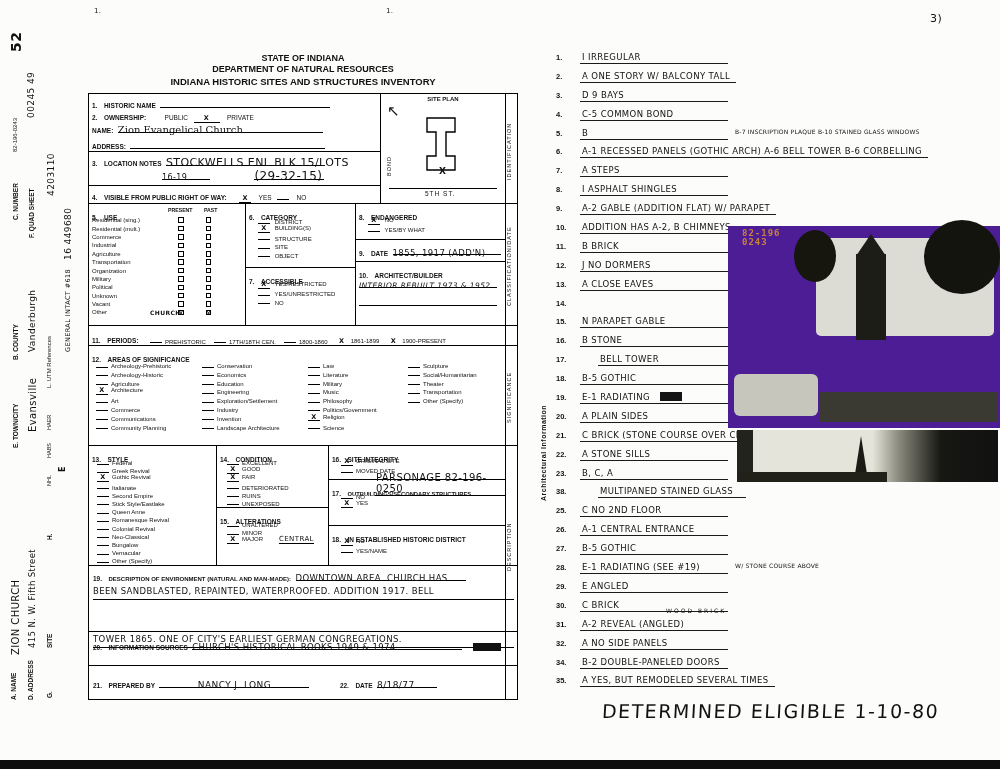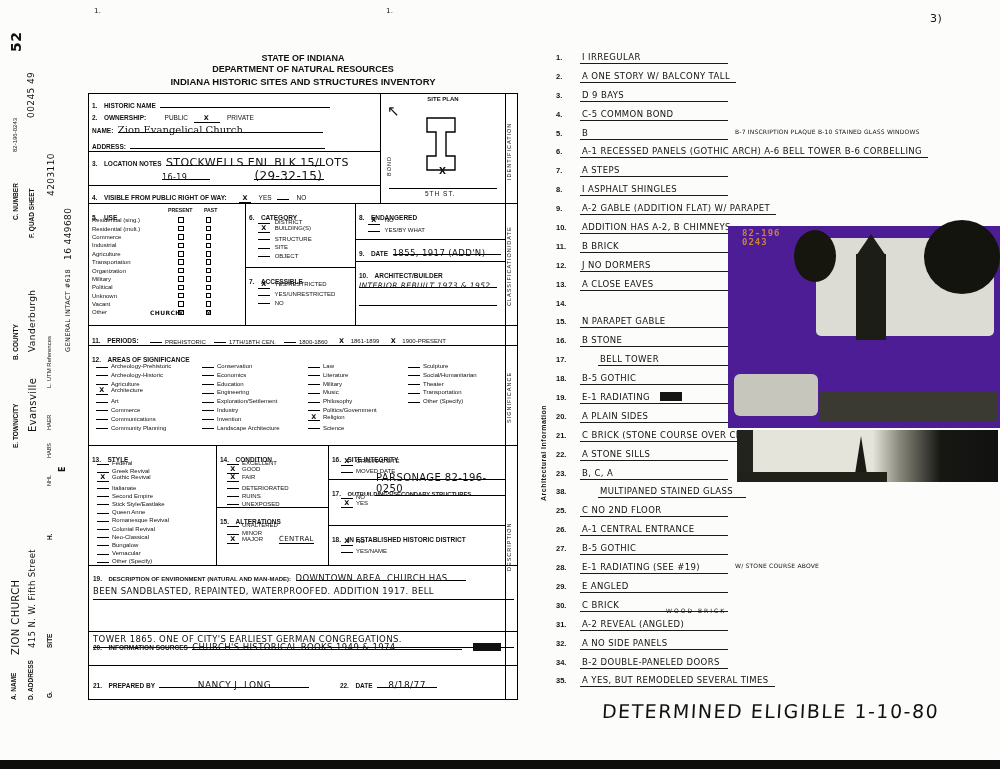--- a/index.html
+++ b/index.html
@@ -515,21 +515,21 @@
     </div>
 
     <div class="band" style="top:572px;height:34px;border-bottom:none;padding:8px 4px;box-sizing:border-box;white-space:nowrap;">
       <span class="sec-no">21.</span>
       <span class="sec-label">PREPARED BY</span>
       <span class="line" style="width:150px;height:13px;text-align:center;">
         <span class="hw" style="font-size:9px;">NANCY J. LONG</span>
       </span>
       <span class="sec-no" style="margin-left:26px;">22.</span>
       <span class="sec-label">DATE</span>
-      <span class="line" style="width:60px;height:13px;text-align:center;">
+      <span class="line" style="width:60px;height:13px;">
         <span class="hw" style="font-size:9px;">8/18/77</span>
       </span>
     </div>
 
     <div class="abs" style="left:416px;top:0;height:605px;border-left:1px solid #000;"></div>
     <div class="vert" style="left:417px;top:8px;height:98px;">IDENTIFICATION</div>
     <div class="vert" style="left:417px;top:116px;height:112px;">CLASSIFICATION/DATE</div>
     <div class="vert" style="left:417px;top:256px;height:94px;">SIGNIFICANCE</div>
     <div class="vert" style="left:417px;top:358px;height:190px;">DESCRIPTION</div>
   </div>

